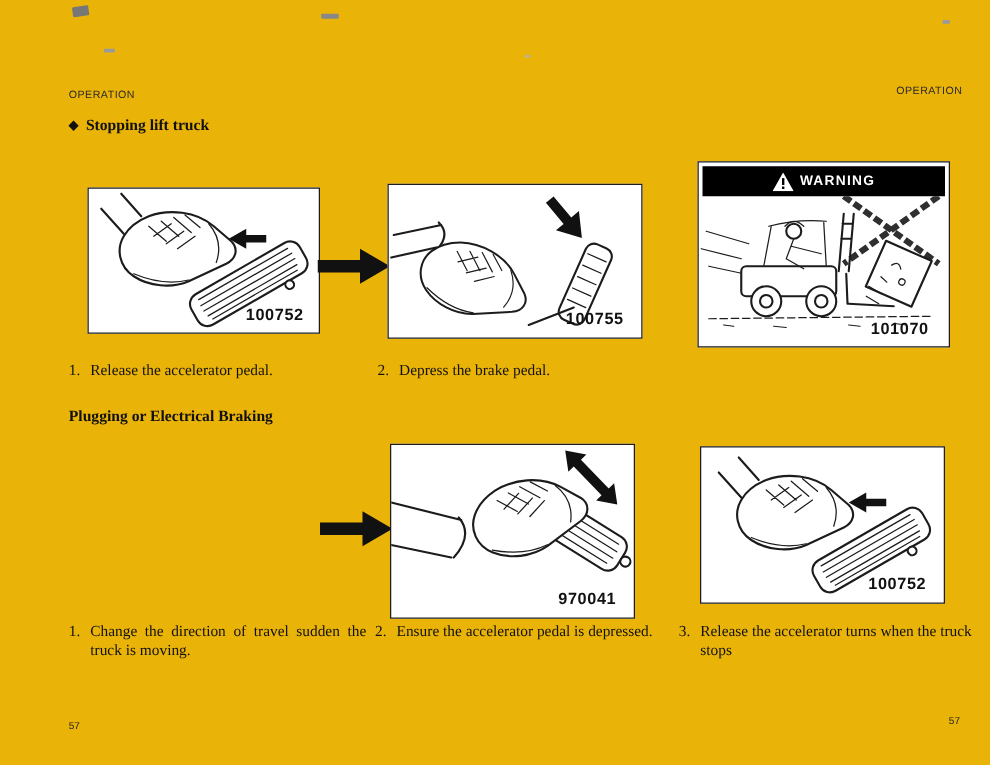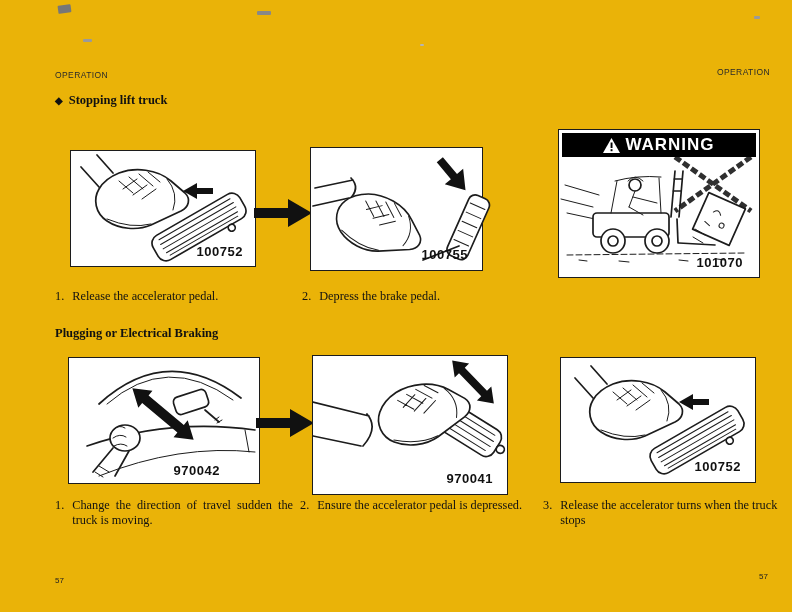--- a/index.html
+++ b/index.html
@@ -33,21 +33,21 @@
     position:absolute;font-family:"Liberation Sans", sans-serif;
     font-size:8px;color:#222;
   }
   .flow-arrow{position:absolute;}
   .warn-banner{
     height:24px;background:#000;margin:3px 3px 0 3px;
     display:flex;align-items:center;justify-content:center;gap:5px;
   }
   .warn-label{
     font-family:"Liberation Sans", sans-serif;font-weight:bold;
-    font-size:17px;color:#fff;letter-spacing:1px;
+    font-size:11px;color:#fff;letter-spacing:1px;
   }
   .artifact{position:absolute;background:#8a8a8a;border-radius:1px;}
   svg{display:block;}
   .ink{stroke:#1c1c1c;fill:none;stroke-width:1.7;stroke-linecap:round;stroke-linejoin:round;}
   .ink-thin{stroke:#1c1c1c;fill:none;stroke-width:1;stroke-linecap:round;}
   .ink-fill{fill:#fff;stroke:#1c1c1c;stroke-width:1.7;stroke-linejoin:round;}
   .solid{fill:#111;stroke:none;}
 </style>
 </head>
 <body>
@@ -88,21 +88,21 @@
 
       <polygon class="solid" points="112,40 126,32 126,37 142,37 142,43 126,43 126,48"></polygon>
     </svg>
     <div class="figcode" style="right:12px;bottom:7px;">100752</div>
   </div>
 
   <svg class="flow-arrow" style="left:254px;top:198px;" width="60" height="30" viewBox="0 0 60 30">
     <polygon class="solid" points="0,10 34,10 34,1 58,15 34,29 34,20 0,20"></polygon>
   </svg>
 
-  <div class="figbox" style="left:310px;top:147px;width:173px;height:124px;">
+  <div class="figbox" style="left:310px;top:147px;width:204px;height:124px;">
     <svg width="189" height="121" viewBox="0 0 189 121">
 
       <g transform="translate(156,82) rotate(24)">
         <rect class="ink-fill" x="-11" y="-36" width="22" height="66" rx="7"></rect>
         <path class="ink-thin" d="M-8,-26 L8,-26 M-8,-16 L8,-16 M-8,-6 L8,-6 M-8,4 L8,4 M-8,14 L8,14"></path>
       </g>
       <path class="ink" d="M148,98 L112,112"></path>
 
       <path class="ink" d="M4,40 L42,32 M2,58 L38,50 M40,30 Q50,40 38,52"></path>
 
@@ -167,46 +167,20 @@
   </div>
   <div class="caption" style="left:302px;top:289px;width:230px;">
     <span class="capnum">2.</span>
     <span class="captext">Depress the brake pedal.</span>
   </div>
 
   <div class="sec-head" style="left:55px;top:326px;">
     <span>Plugging or Electrical Braking</span>
   </div>
 
-  <div class="figbox" style="left:68px;top:357px;width:192px;height:127px;">
-    <svg width="189" height="124" viewBox="0 0 189 124">
-
-      <path class="ink" d="M30,46 Q98,-16 172,40"></path>
-      <path class="ink-thin" d="M38,46 Q98,-6 164,42"></path>
-
-      <path class="ink" d="M18,88 Q100,60 186,72"></path>
-      <path class="ink-thin" d="M30,118 Q110,86 186,94 M176,72 L180,94"></path>
-
-      <g transform="translate(122,44) rotate(-18)">
-        <rect class="ink-fill" x="-17" y="-9" width="34" height="18" rx="5"></rect>
-      </g>
-      <path class="ink" d="M136,52 L150,64"></path>
-      <path class="ink-thin" d="M146,62 l4,-3 m-2,6 l5,-3"></path>
-
-      <ellipse class="ink-fill" cx="56" cy="80" rx="15" ry="13"></ellipse>
-      <path class="ink-thin" d="M44,72 q6,-6 12,-2 M44,80 q7,-5 13,-1 M45,88 q7,-4 13,0"></path>
-      <path class="ink" d="M44,90 L24,114 M60,93 L46,118"></path>
-      <path class="ink-thin" d="M30,108 l10,6 M26,114 l8,5"></path>
-
-      <g transform="translate(94,56) rotate(40)">
-        <polygon class="solid" points="-40,0 -23,-11 -23,-5 23,-5 23,-11 40,0 23,11 23,5 -23,5 -23,11"></polygon>
-      </g>
-    </svg>
-    <div class="figcode" style="left:55%;bottom:5px;">970042</div>
-  </div>
 
   <svg class="flow-arrow" style="left:256px;top:408px;" width="60" height="30" viewBox="0 0 60 30">
     <polygon class="solid" points="0,10 34,10 34,1 58,15 34,29 34,20 0,20"></polygon>
   </svg>
 
   <div class="figbox" style="left:312px;top:355px;width:196px;height:140px;">
     <svg width="193" height="128" viewBox="0 0 193 128">
 
       <g transform="translate(150,70) rotate(-58)">
         <rect class="ink-fill" x="-15" y="-46" width="30" height="86" rx="9"></rect>

